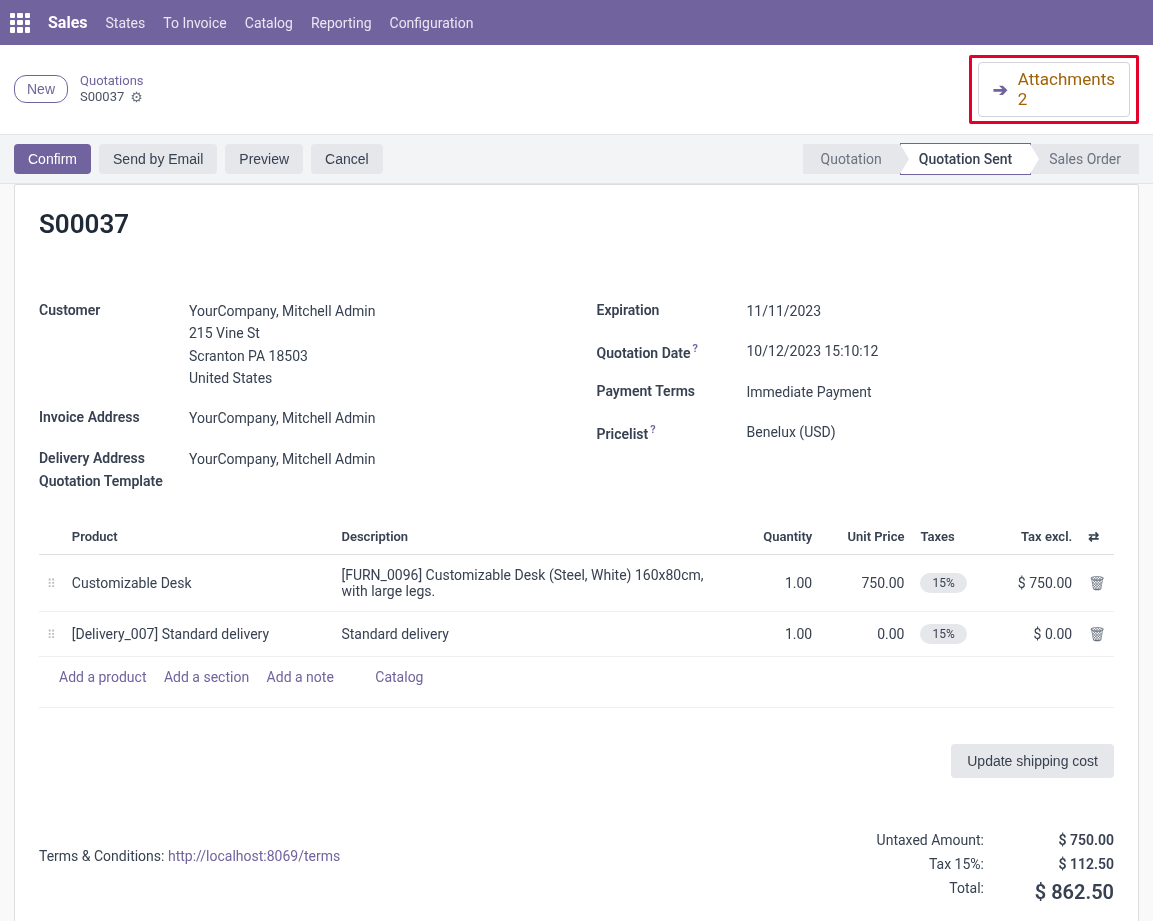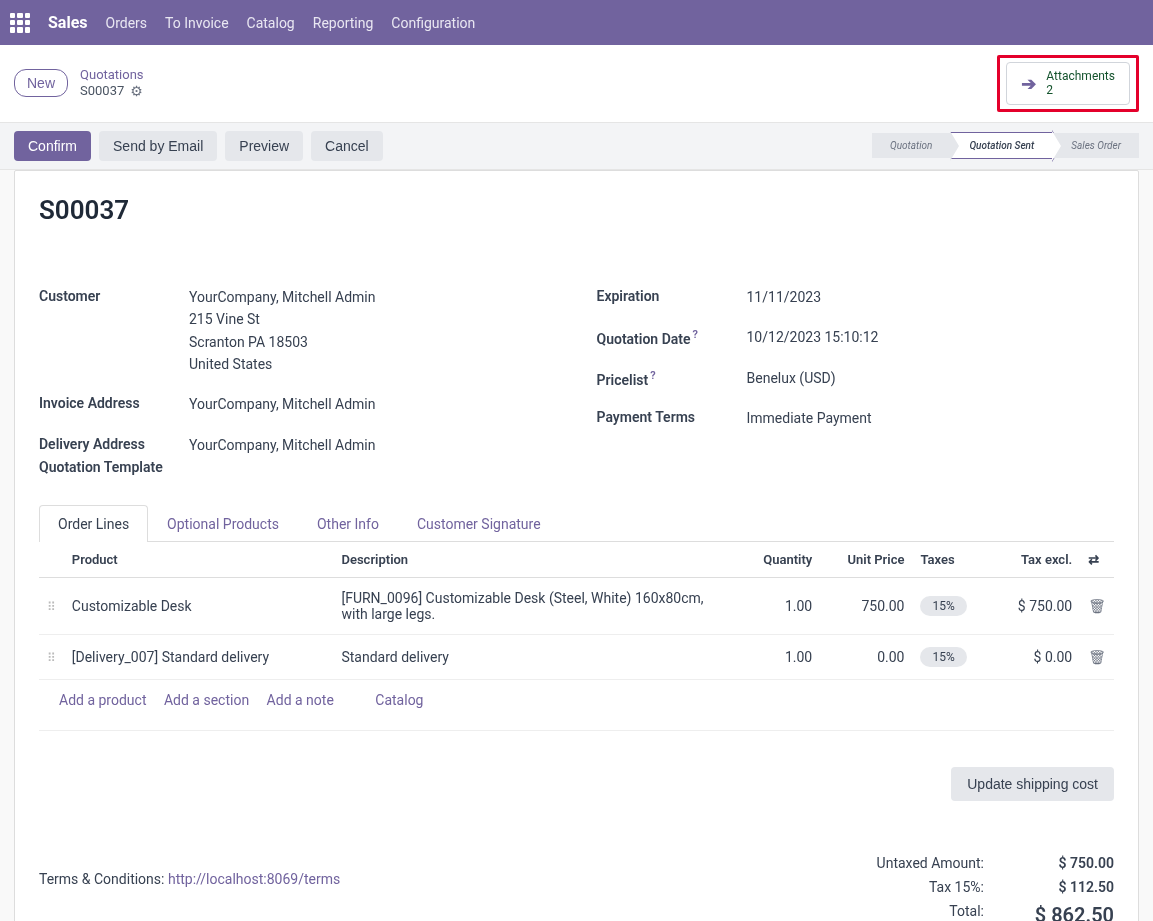--- a/index.html
+++ b/index.html
@@ -11,27 +11,27 @@
 .topnav-item.brand { font-weight: 700; font-size: 16px; color: #fff; }
 .subheader { display: flex; align-items: center; padding: 10px 14px; background: #fff; border-bottom: 1px solid #e5e5e5; }
 .btn-new { border: 1px solid #71639e; color: #71639e; background: #fff; padding: 5px 12px; border-radius: 12px; font-weight: 500; cursor: pointer; font-size: 14px; }
 .breadcrumb { margin-left: 12px; line-height: 1.2; }
 .breadcrumb .parent { color: #71639e; font-size: 13px; cursor: pointer; }
 .breadcrumb .current { color: #4b5563; font-size: 13px; display: flex; align-items: center; gap: 6px; }
 .gear-dot { color: #6b7280; font-size: 14px; }
 .attachments-wrap { margin-left: auto; }
 .attachments-btn { border: 1px solid #d1d5db; background: #fff; border-radius: 4px; padding: 6px 14px; display: flex; align-items: center; gap: 10px; cursor: pointer; }
 .attachments-btn .arrow { color: #71639e; font-size: 18px; font-weight: bold; }
-.attachments-btn .lbl { font-size: 12px; color: #14532d; line-height: 1.2; }
+.attachments-btn .lbl { font-size: 17px; color: #a16207; line-height: 1.2; }
 .highlight-box { border: 3px solid #e4002b; padding: 4px 6px; border-radius: 2px; }
 .actionbar { display: flex; align-items: center; padding: 8px 14px; background: #f3f4f6; border-bottom: 1px solid #e5e5e5; gap: 8px; }
 .btn { border: none; padding: 7px 14px; border-radius: 4px; font-size: 14px; cursor: pointer; background: #e5e7eb; color: #374151; }
 .btn.primary { background: #71639e; color: #fff; }
 .statusbar { margin-left: auto; display: flex; align-items: center; }
-.status-step { padding: 7px 18px; background: #e5e7eb; color: #6b7280; font-size: 10px; position: relative; font-style: italic; }
+.status-step { padding: 7px 18px; background: #e5e7eb; color: #6b7280; font-size: 14px; position: relative; }
 .status-step.active { background: #fff; border: 1px solid #71639e; color: #374151; font-weight: 500;}
 .status-step:not(:last-child)::after { content: ""; position: absolute; right: -9px; top: 50%; transform: translateY(-50%); border-left: 9px solid #e5e7eb; border-top: 15px solid transparent; border-bottom: 15px solid transparent; z-index: 1; }
 .status-step.active:not(:last-child)::after { border-left-color: #fff; }
 .status-step.active:not(:last-child)::before { content: ""; position: absolute; right: -10px; top: 50%; transform: translateY(-50%); border-left: 10px solid #71639e; border-top: 16px solid transparent; border-bottom: 16px solid transparent; z-index: 0; }
 .sheet { background: #fff; margin: 0 14px 14px; border: 1px solid #ddd; border-radius: 2px; padding: 24px; }
 .record-title { font-size: 26px; font-weight: 600; color: #1f2937; margin-bottom: 24px; }
 .form-grid { display: grid; grid-template-columns: 1fr 1fr; gap: 10px 40px; margin-bottom: 30px; }
 .field-row { display: flex; align-items: flex-start; margin-top: 37px; }
 .field-label { width: 150px; font-weight: 600; color: #374151; font-size: 14px; flex-shrink: 0; padding-top: 2px;}
 .field-value { color: #374151; font-size: 14px; line-height: 1.6; }
@@ -67,21 +67,21 @@
       <span></span>
       <span></span>
       <span></span>
       <span></span>
       <span></span>
       <span></span>
       <span></span>
       <span></span>
     </div>
   <span class="topnav-item brand">Sales</span>
-  <span class="topnav-item">Orders</span>
+  <span class="topnav-item">States</span>
   <span class="topnav-item">To Invoice</span>
   <span class="topnav-item">Catalog</span>
   <span class="topnav-item">Reporting</span>
   <span class="topnav-item">Configuration</span>
 </div>
 
 <div class="subheader">
   <button class="btn-new">New</button>
   <div class="breadcrumb">
     <div class="parent">Quotations</div>
@@ -143,36 +143,30 @@
     <div>
       <div class="field-row">
         <div class="field-label">Expiration</div>
         <div class="field-value">11/11/2023</div>
       </div>
       <div class="field-row" style="margin-top:18px;">
         <div class="field-label"><span>Quotation Date</span><span class="help-q">?</span></div>
         <div class="field-value">10/12/2023 15:10:12</div>
       </div>
       <div class="field-row" style="margin-top:18px;">
+        <div class="field-label">Payment Terms</div>
+        <div class="field-value">Immediate Payment</div>
+      </div>
+      <div class="field-row" style="margin-top:18px;">
         <div class="field-label"><span>Pricelist</span><span class="help-q">?</span></div>
         <div class="field-value">Benelux (USD)</div>
       </div>
-      <div class="field-row" style="margin-top:18px;">
-        <div class="field-label">Payment Terms</div>
-        <div class="field-value">Immediate Payment</div>
-      </div>
-    </div>
-  </div>
-
-  <div class="tabs">
-    <div class="tab active">Order Lines</div>
-    <div class="tab">Optional Products</div>
-    <div class="tab">Other Info</div>
-    <div class="tab">Customer Signature</div>
-  </div>
+    </div>
+  </div>
+
 
   <table class="order-table">
     <thead>
       <tr>
         <th style="width:20px;"></th>
         <th>Product</th>
         <th>Description</th>
         <th class="r">Quantity</th>
         <th class="r">Unit Price</th>
         <th>Taxes</th>

